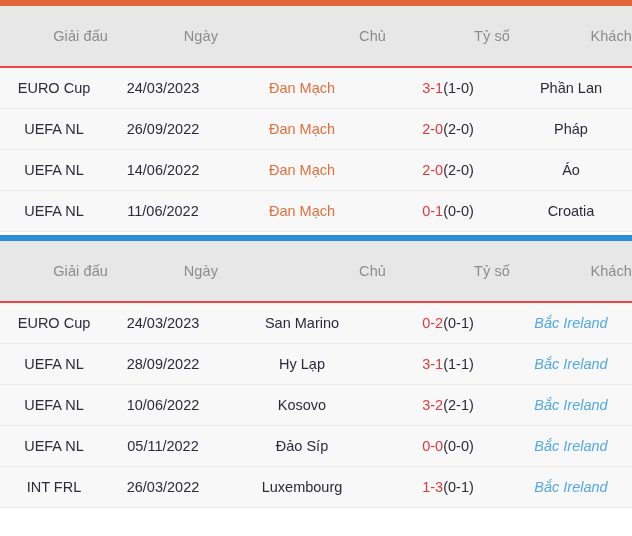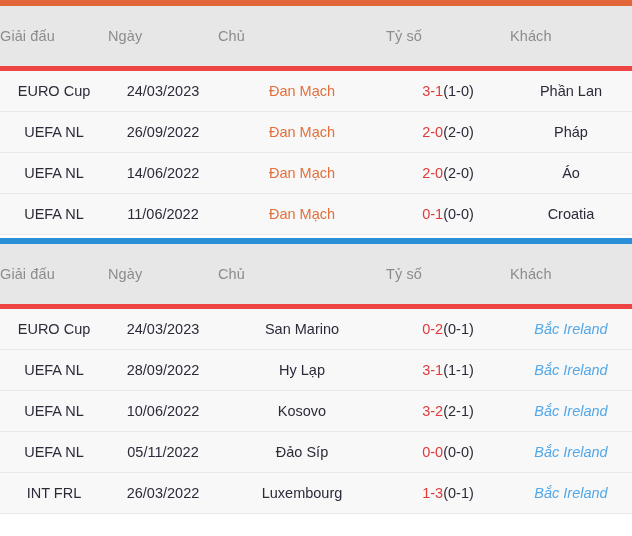--- a/index.html
+++ b/index.html
@@ -52,21 +52,21 @@
   table.match-table col.c-date    { width: 110px; }
   table.match-table col.c-home    { width: 168px; }
   table.match-table col.c-score   { width: 124px; }
   table.match-table col.c-away    { width: 122px; }
 
   thead tr.head-row th {
     background: #e7e7e7;
     color: #8c8c8c;
     font-weight: normal;
     font-size: 14.5px;
-    text-align: left;
+    text-align: right;
     height: 60px;
     padding: 0;
     border: none;
     vertical-align: middle;
     letter-spacing: 0.1px;
   }
 
   tbody tr.match-row td {
     background: #f8f8f8;
     height: 40px;
@@ -75,21 +75,21 @@
     vertical-align: middle;
     font-size: 14.5px;
     color: #2b2b3a;
     border-bottom: 1px solid #e9e9e9;
     border-top: none;
     white-space: nowrap;
     overflow: hidden;
   }
 
   tbody tr.match-row:first-child td {
-    border-top: 5px solid #ef4444;
+    border-top: 2px solid #ef4444;
   }
 
   td.cell-league,
   td.cell-date,
   td.cell-home,
   td.cell-away {
     color: #2b2b3a;
   }
 
   

